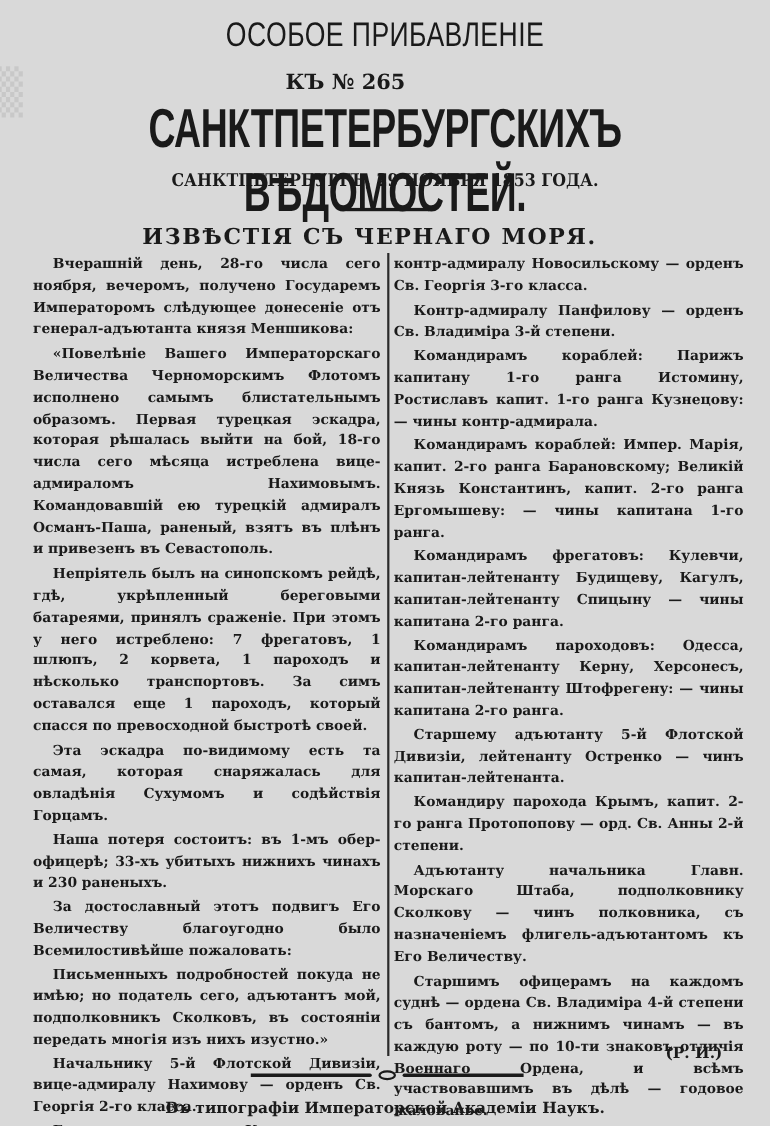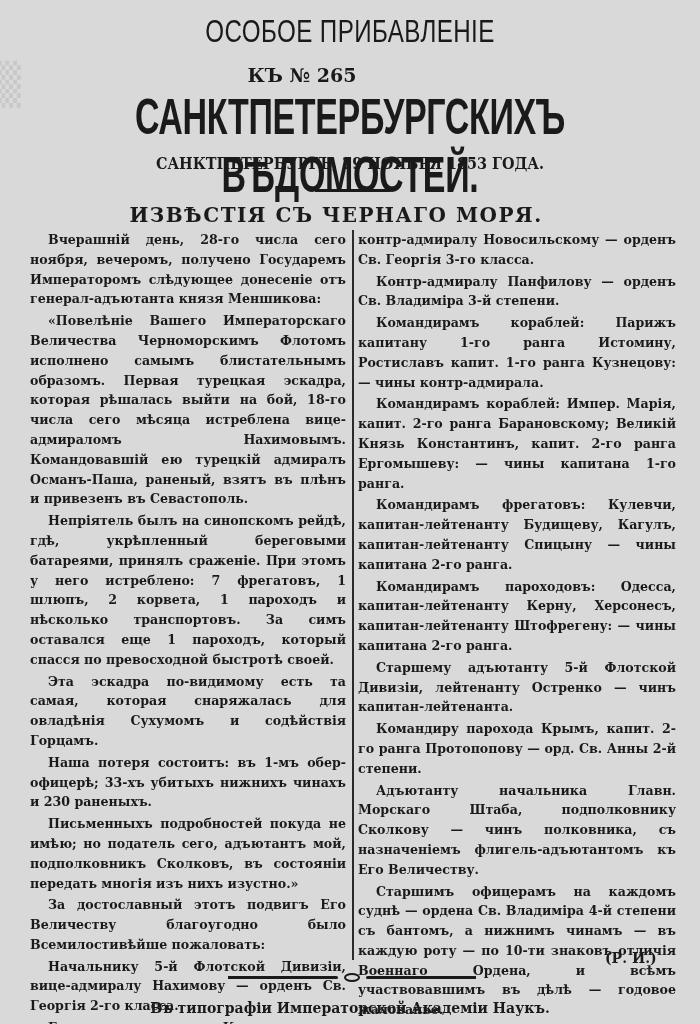--- a/index.html
+++ b/index.html
@@ -11,21 +11,21 @@
     position: relative;
   }
   .page { position: absolute; left: 0; top: 0; width: 700px; height: 1024px; border-radius: 22px; }
 
   .mast1 {
     position: absolute; top: 14px; left: 0; width: 700px; text-align: center;
     font-family: "Liberation Sans", sans-serif; font-weight: normal;
     font-size: 31px; letter-spacing: 0.5px; transform: scaleX(0.78); transform-origin: center;
   }
   .mast2 {
-    position: absolute; top: 64px; left: 0; width: 604px; text-align: center;
+    position: absolute; top: 64px; left: 12px; width: 604px; text-align: center;
     font-family: "DejaVu Serif", serif; font-weight: bold; font-size: 19px;
   }
   .mast3 {
     position: absolute; top: 88px; left: 0; width: 700px; text-align: center;
     font-family: "Liberation Sans", sans-serif; font-weight: bold;
     font-size: 50px; letter-spacing: -0.5px; transform: scaleX(0.68); transform-origin: center;
   }
   .dateline {
     position: absolute; top: 154px; left: 0; width: 700px; text-align: center;
     font-family: "DejaVu Serif", serif; font-weight: bold; font-size: 16px;
@@ -87,22 +87,22 @@
   <div class="rule-short"></div>
 
   <div class="section-title">ИЗВѢСТІЯ СЪ ЧЕРНАГО МОРЯ.</div>
 
   <div class="col col-left">
     <p>Вчерашній день, 28-го числа сего ноября, вечеромъ, получено Государемъ Императоромъ слѣдующее донесеніе отъ генерал-адъютанта князя Меншикова:</p>
     <p>«Повелѣніе Вашего Императорскаго Величества Черноморскимъ Флотомъ исполнено самымъ блистательнымъ образомъ. Первая турецкая эскадра, которая рѣшалась выйти на бой, 18-го числа сего мѣсяца истреблена вице-адмираломъ Нахимовымъ. Командовавшій ею турецкій адмиралъ Османъ-Паша, раненый, взятъ въ плѣнъ и привезенъ въ Севастополь.</p>
     <p>Непріятель былъ на синопскомъ рейдѣ, гдѣ, укрѣпленный береговыми батареями, принялъ сраженіе. При этомъ у него истреблено: 7 фрегатовъ, 1 шлюпъ, 2 корвета, 1 пароходъ и нѣсколько транспортовъ. За симъ оставался еще 1 пароходъ, который спасся по превосходной быстротѣ своей.</p>
     <p>Эта эскадра по-видимому есть та самая, которая снаряжалась для овладѣнія Сухумомъ и содѣйствія Горцамъ.</p>
     <p>Наша потеря состоитъ: въ 1-мъ обер-офицерѣ; 33-хъ убитыхъ нижнихъ чинахъ и 230 раненыхъ.</p>
+    <p>За достославный этотъ подвигъ Его Величеству благоугодно было Всемилостивѣйше пожаловать:</p>
     <p>Письменныхъ подробностей покуда не имѣю; но податель сего, адъютантъ мой, подполковникъ Сколковъ, въ состояніи передать многія изъ нихъ изустно.»</p>
-    <p>За достославный этотъ подвигъ Его Величеству благоугодно было Всемилостивѣйше пожаловать:</p>
     <p>Начальнику 5-й Флотской Дивизіи, вице-адмиралу Нахимову — орденъ Св. Георгія 2-го класса.</p>
     <p>Генерал-адъютанту Корнилову — орденъ Св. Владиміра 2-й степени.</p>
 
   </div>
 
   <div class="divider"></div>
 
   <div class="col col-right">
     <p class="noindent">контр-адмиралу Новосильскому — орденъ Св. Георгія 3-го класса.</p>
     <p>Контр-адмиралу Панфилову — орденъ Св. Владиміра 3-й степени.</p>

